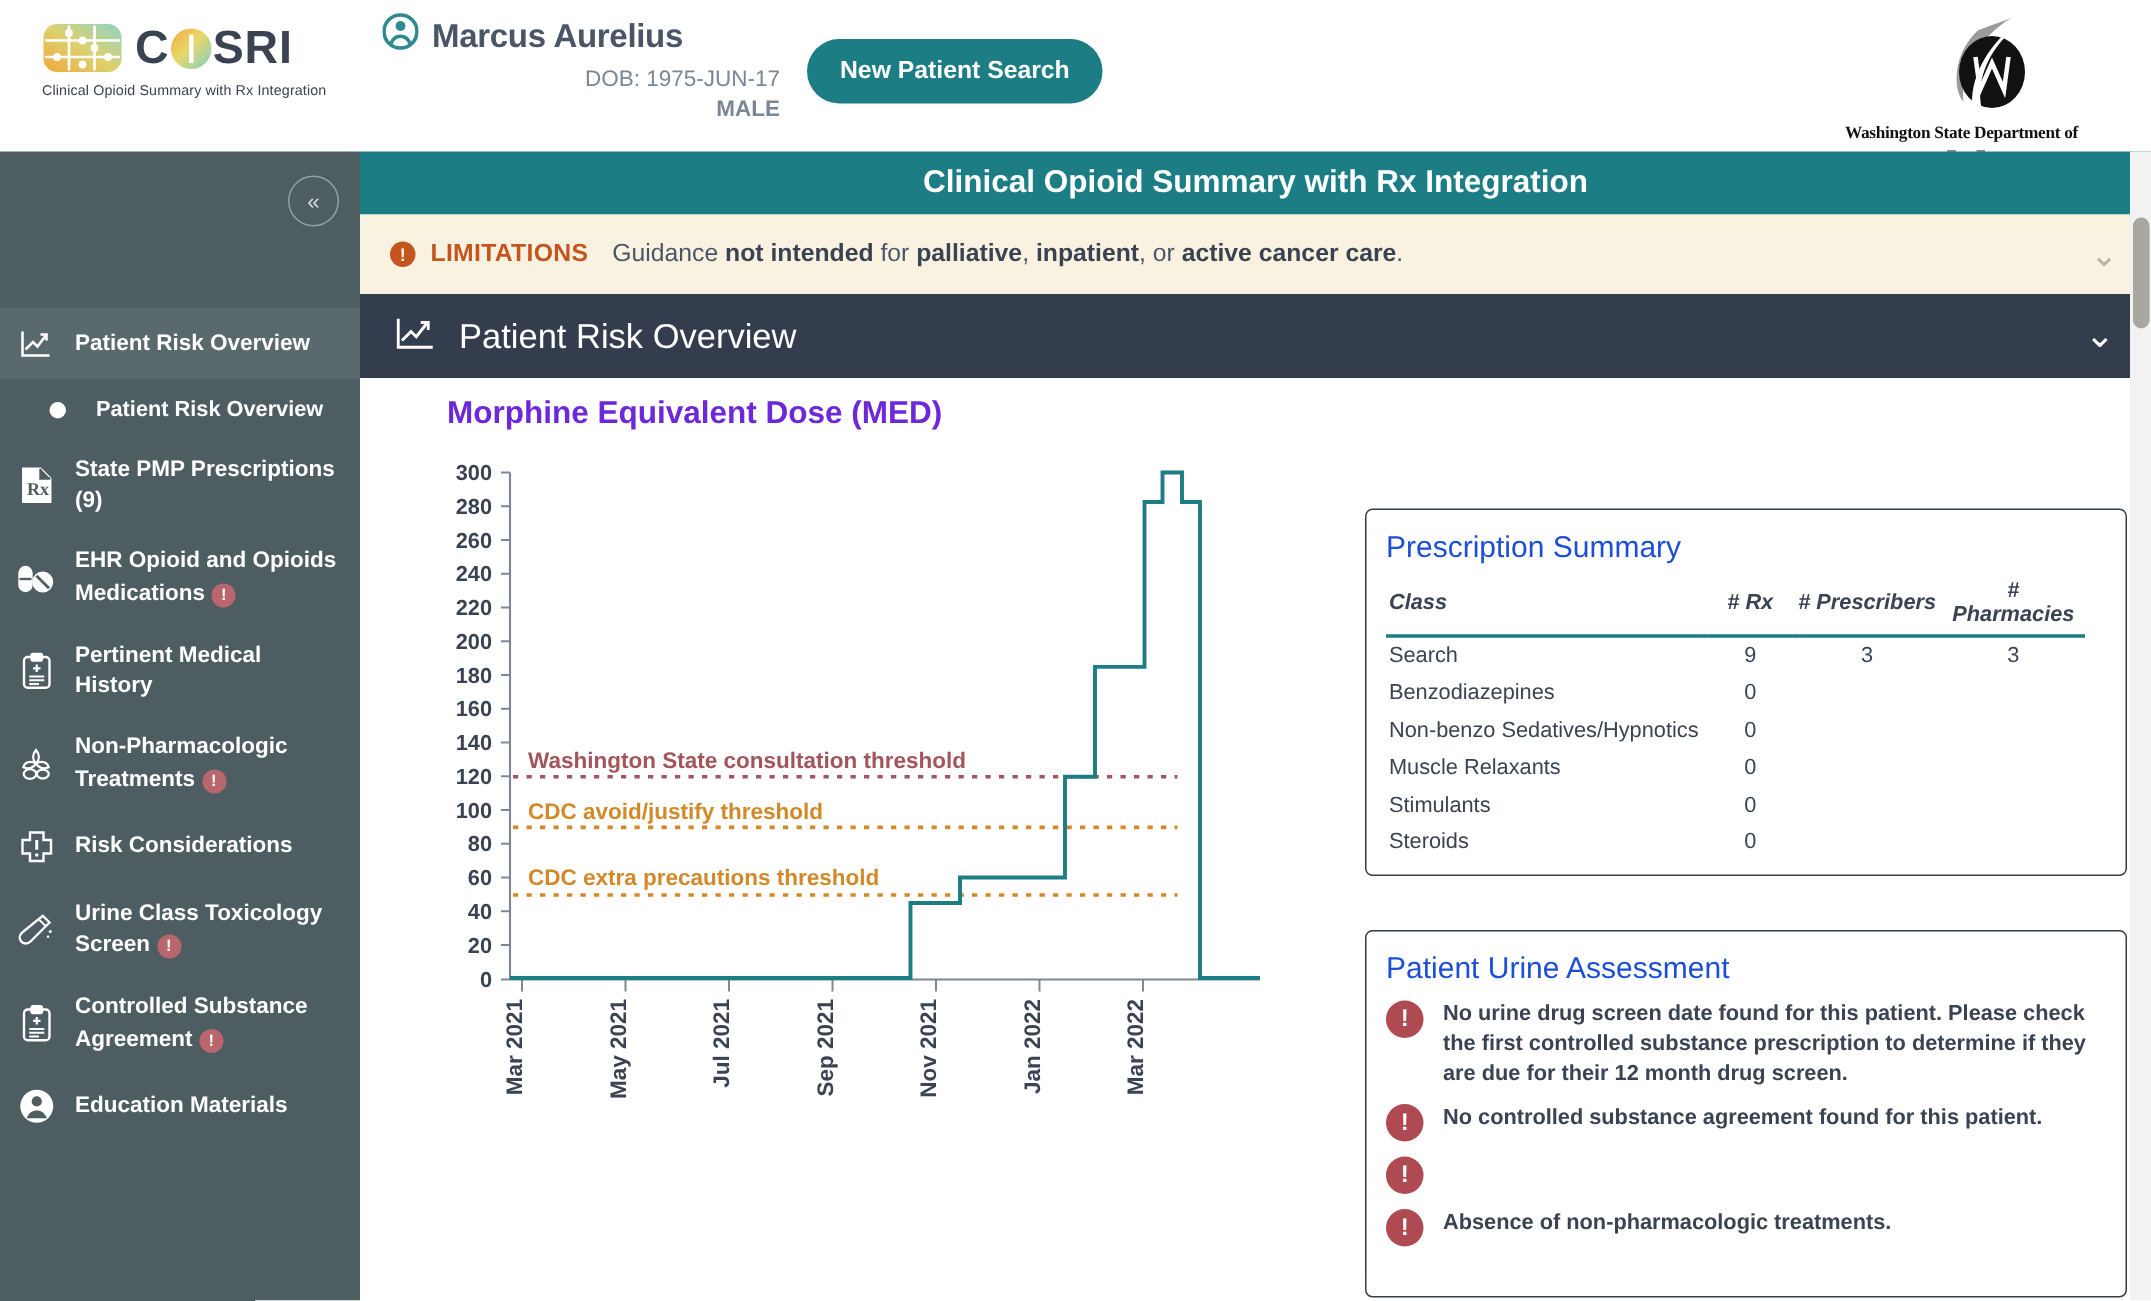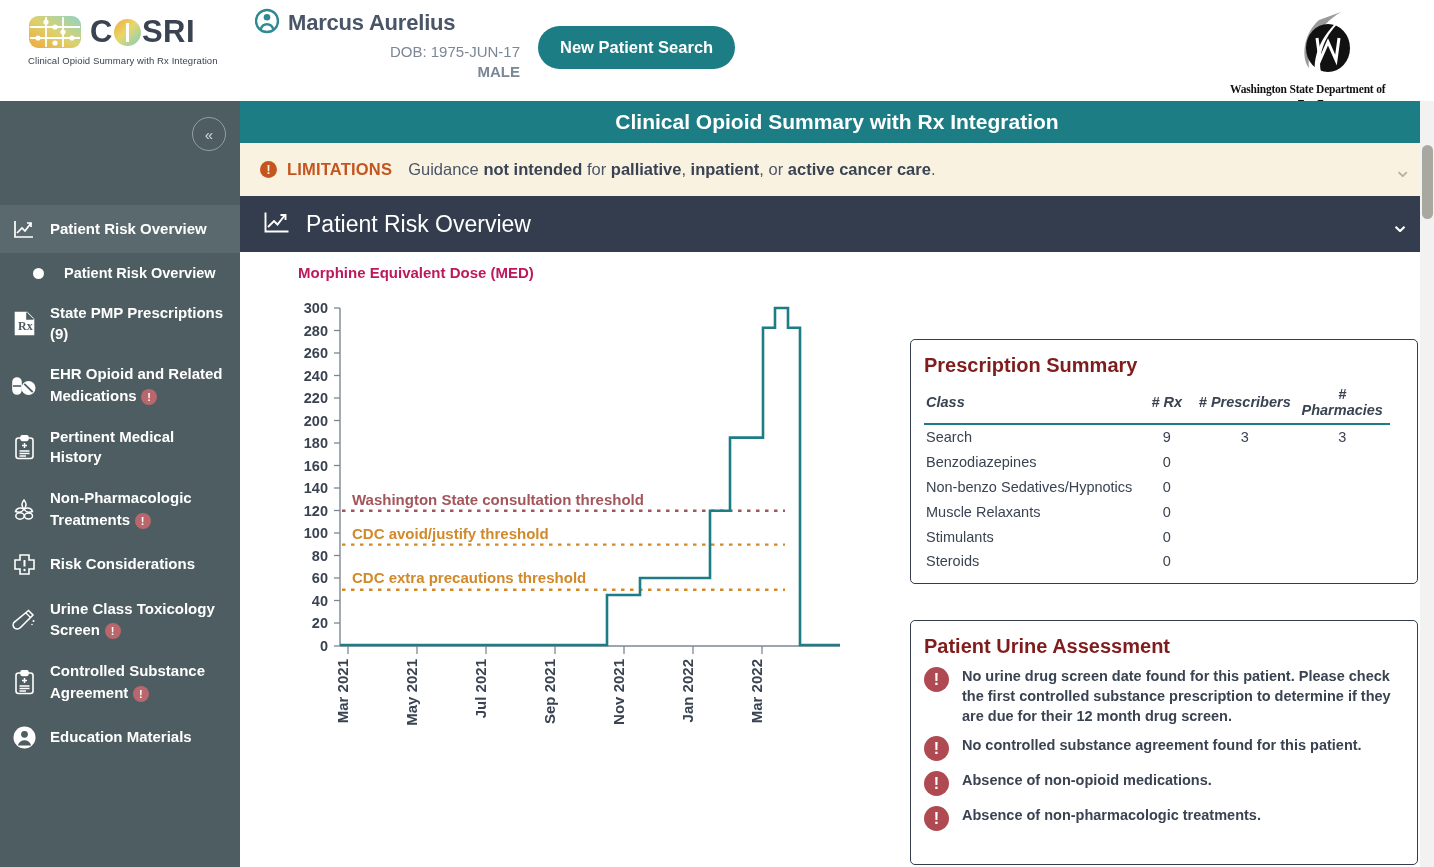--- a/index.html
+++ b/index.html
@@ -107,31 +107,31 @@
     align-items: center; padding: 0 22px 0 24px; gap: 16px; position: relative;
   }
   .section-title { font-size: 23px; font-weight: 400; }
   .section-chev { position: absolute; right: 24px; top: 50%; transform: translateY(-50%);
     font-size: 24px; color: #ffffff; cursor: pointer; line-height: 1; }
 
   .content { position: relative; height: 615px; background: #ffffff; }
 
   
   .chart-panel { position: absolute; left: 40px; top: 12px; width: 625px; }
-  .chart-title { font-size: 15px; font-weight: 700; color: #be185d; margin-left: 18px; }
+  .chart-title { font-size: 21px; font-weight: 700; color: #6d28d9; margin-left: 18px; }
   .plot-wrap { position: relative; width: 620px; height: 465px; margin-top: 20px; }
   .svgplot { display: block; }
 
   
   .card {
     position: absolute; border: 1px solid #343d4d; border-radius: 5px; background: #ffffff;
   }
   #rx-card { left: 670px; top: 87px; width: 508px; height: 245px; }
   #risk-card { left: 670px; top: 368px; width: 508px; height: 245px; }
-  .card-title { font-size: 20px; font-weight: 700; color: #7f1d1d; padding: 14px 0 6px 13px; }
+  .card-title { font-size: 20px; font-weight: 400; color: #1d4ed8; padding: 14px 0 6px 13px; }
 
   table.rx { width: 466px; margin-left: 13px; border-collapse: collapse; }
   table.rx th {
     font-size: 14.5px; font-weight: 700; color: #3a4352; text-align: center;
     padding: 3px 2px 5px 2px; border-bottom: 2px solid #1d7d85; font-style: italic;
   }
   table.rx th.cls { text-align: left; }
   table.rx td { font-size: 14.5px; color: #3a4352; padding: 4.4px 2px; text-align: center; }
   table.rx td.cls { text-align: left; }
   col.c-class { width: 218px; } col.c-rx { width: 58px; }
@@ -265,21 +265,21 @@
       <div class="nav-item">
         <span class="nav-ico">
           <svg width="24" height="20" viewBox="0 0 24 20" fill="none" stroke="#ffffff" stroke-width="1.6">
             <rect x="1" y="2" width="8" height="16" rx="4" fill="#ffffff"></rect>
             <path d="M1 10 H9" stroke="#4e5d61"></path>
             <circle cx="16.5" cy="12" r="6.2" fill="#ffffff"></circle>
             <path d="M12.3 7.8 L20.7 16.2" stroke="#4e5d61" stroke-width="1.8"></path>
           </svg>
         </span>
         <span class="alert-wrap">
-          <span class="nav-label">EHR Opioid and Related Medications</span>
+          <span class="nav-label">EHR Opioid and Opioids Medications</span>
           <span class="alert-dot">!</span>
         </span>
       </div>
 
       <div class="nav-item">
         <span class="nav-ico">
           <svg width="21" height="25" viewBox="0 0 21 25" fill="none" stroke="#ffffff" stroke-width="1.6">
             <rect x="2" y="3" width="17" height="20.5" rx="2.5"></rect>
             <rect x="7" y="0.8" width="7" height="4.6" rx="1.3" fill="#ffffff"></rect>
             <path d="M10.5 8 V13 M8 10.5 H13" stroke-width="1.5"></path>
@@ -530,21 +530,20 @@
           <div class="risk-row">
             <span class="risk-ico">!</span>
             <span class="risk-txt">No urine drug screen date found for this patient. Please check the first controlled substance prescription to determine if they are due for their 12 month drug screen.</span>
           </div>
           <div class="risk-row">
             <span class="risk-ico">!</span>
             <span class="risk-txt">No controlled substance agreement found for this patient.</span>
           </div>
           <div class="risk-row">
             <span class="risk-ico">!</span>
-            <span class="risk-txt">Absence of non-opioid medications.</span>
           </div>
           <div class="risk-row">
             <span class="risk-ico">!</span>
             <span class="risk-txt">Absence of non-pharmacologic treatments.</span>
           </div>
         </div>
       </div>
 
     </div>
   </div>

